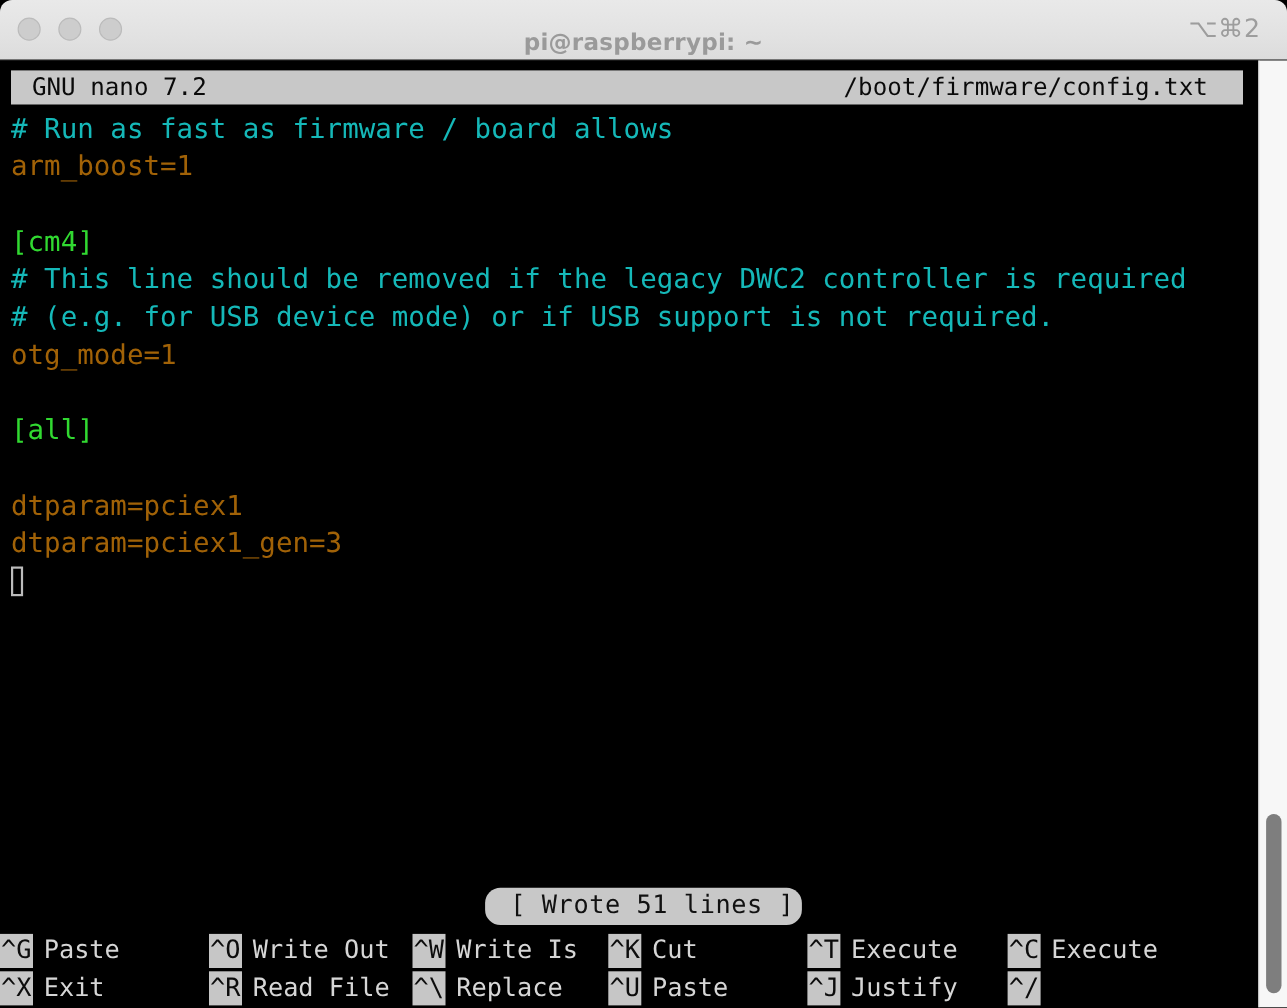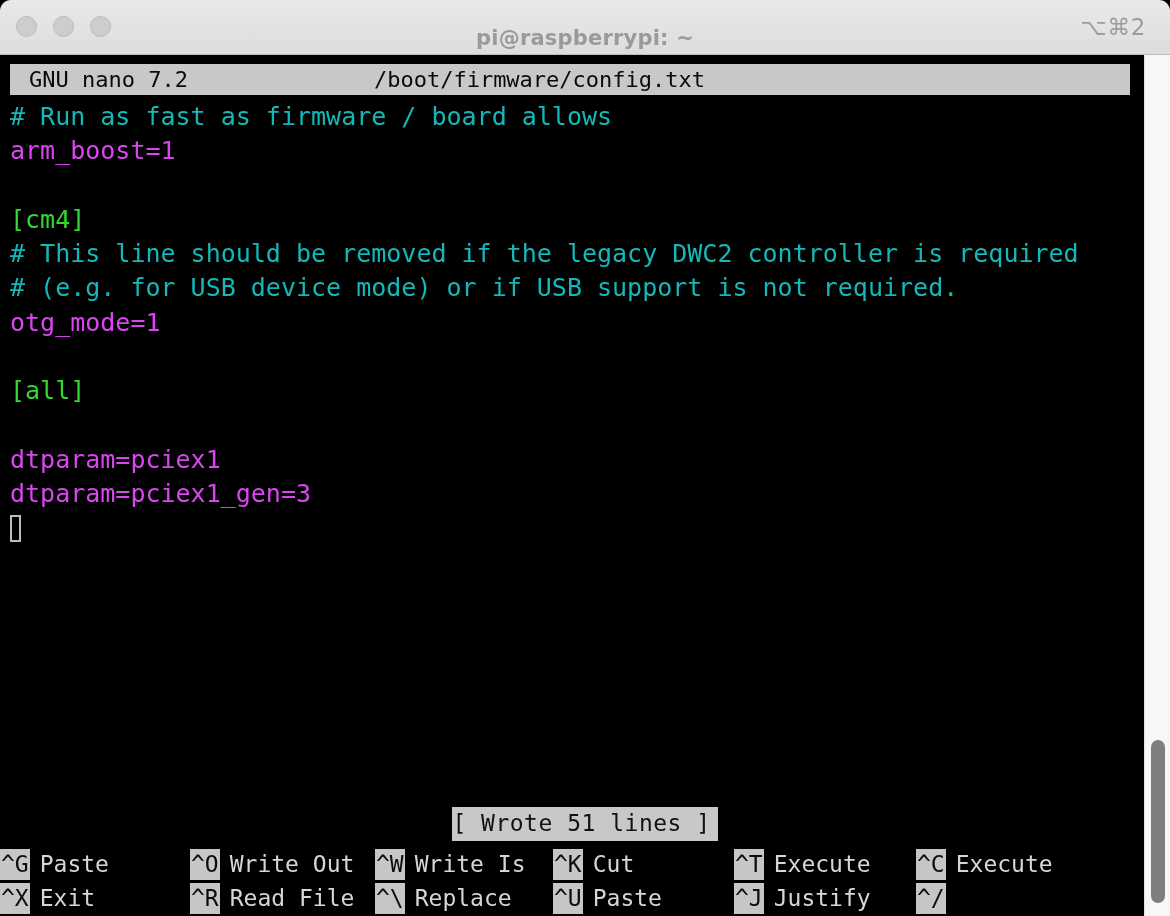--- a/index.html
+++ b/index.html
@@ -107,41 +107,42 @@
     position: absolute;
     left: 7px;
     top: 0;
     margin-left: 12px;
   }
   .nano-header .nh-path {
     position: absolute;
     left: 0;
     top: 0;
     width: 1059px;
-    text-align: center;
+    text-align: right;
+    padding-left: 29px;
   }
 
   
   .editor {
     position: absolute;
     top: 45px;
     left: 10px;
     width: 1125px;
     font-family: "DejaVu Sans Mono", monospace;
     font-size: 25px;
   }
   .line {
     height: 34.3px;
     line-height: 34.3px;
     white-space: pre;
     color: #d0d0d0;
   }
   .line.comment { color: #15b8b8; }
   .line.section { color: #31d931; }
-  .line.plain   { color: #d946ef; }
+  .line.plain   { color: #a16207; }
   .line.blank   { color: transparent; }
 
   
   .cursor-line {
     height: 34.3px;
     line-height: 34.3px;
     position: relative;
   }
   .cursor {
     position: absolute;
@@ -160,22 +161,23 @@
     left: 0;
     top: 755px;
     width: 1170px;
     text-align: center;
     font-family: "DejaVu Sans Mono", monospace;
     font-size: 23px;
   }
   .status-msg span {
     background: #c8c8c8;
     color: #111111;
-    padding: 3px 7px 5px 0;
+    padding: 3px 7px 5px 23px;
     letter-spacing: 0.5px;
+    border-radius: 14px;
   }
 
   
   .helpbar {
     position: absolute;
     left: 0;
     bottom: 0;
     width: 1170px;
     height: 69px;
     background: #000;

